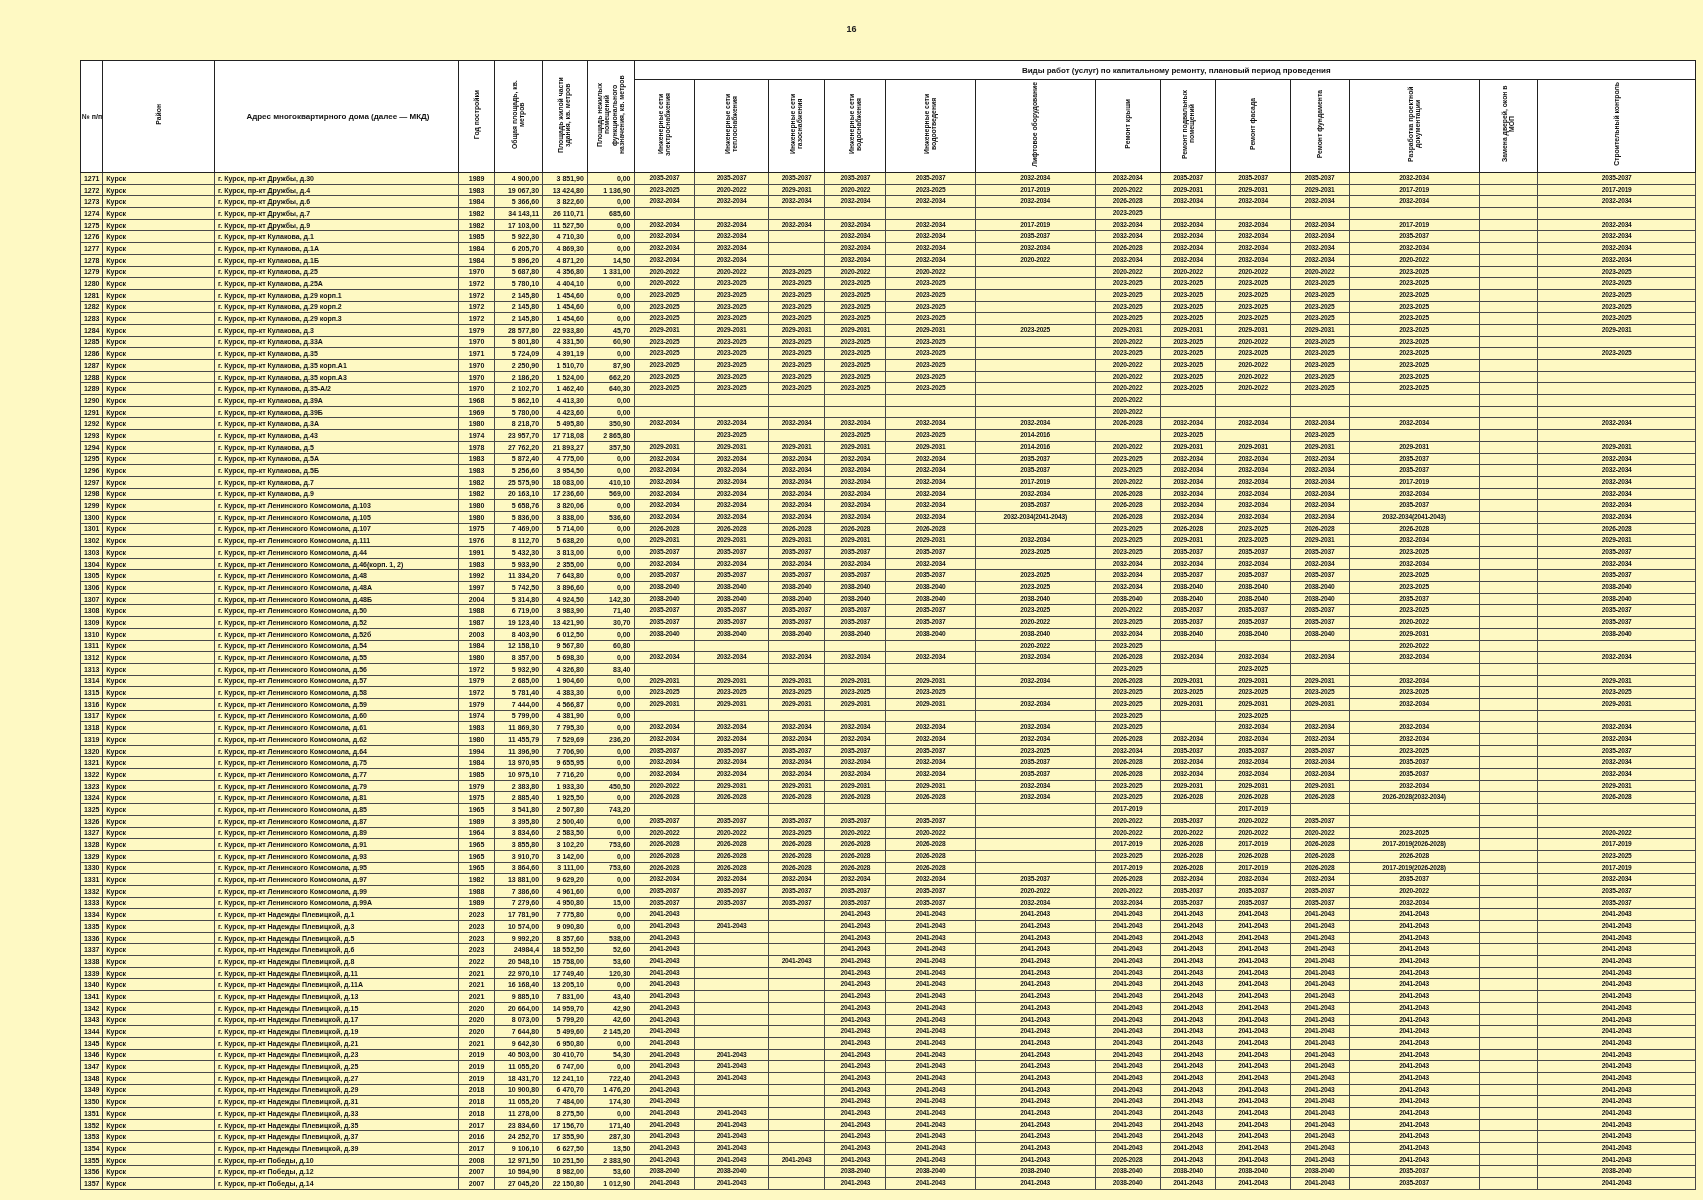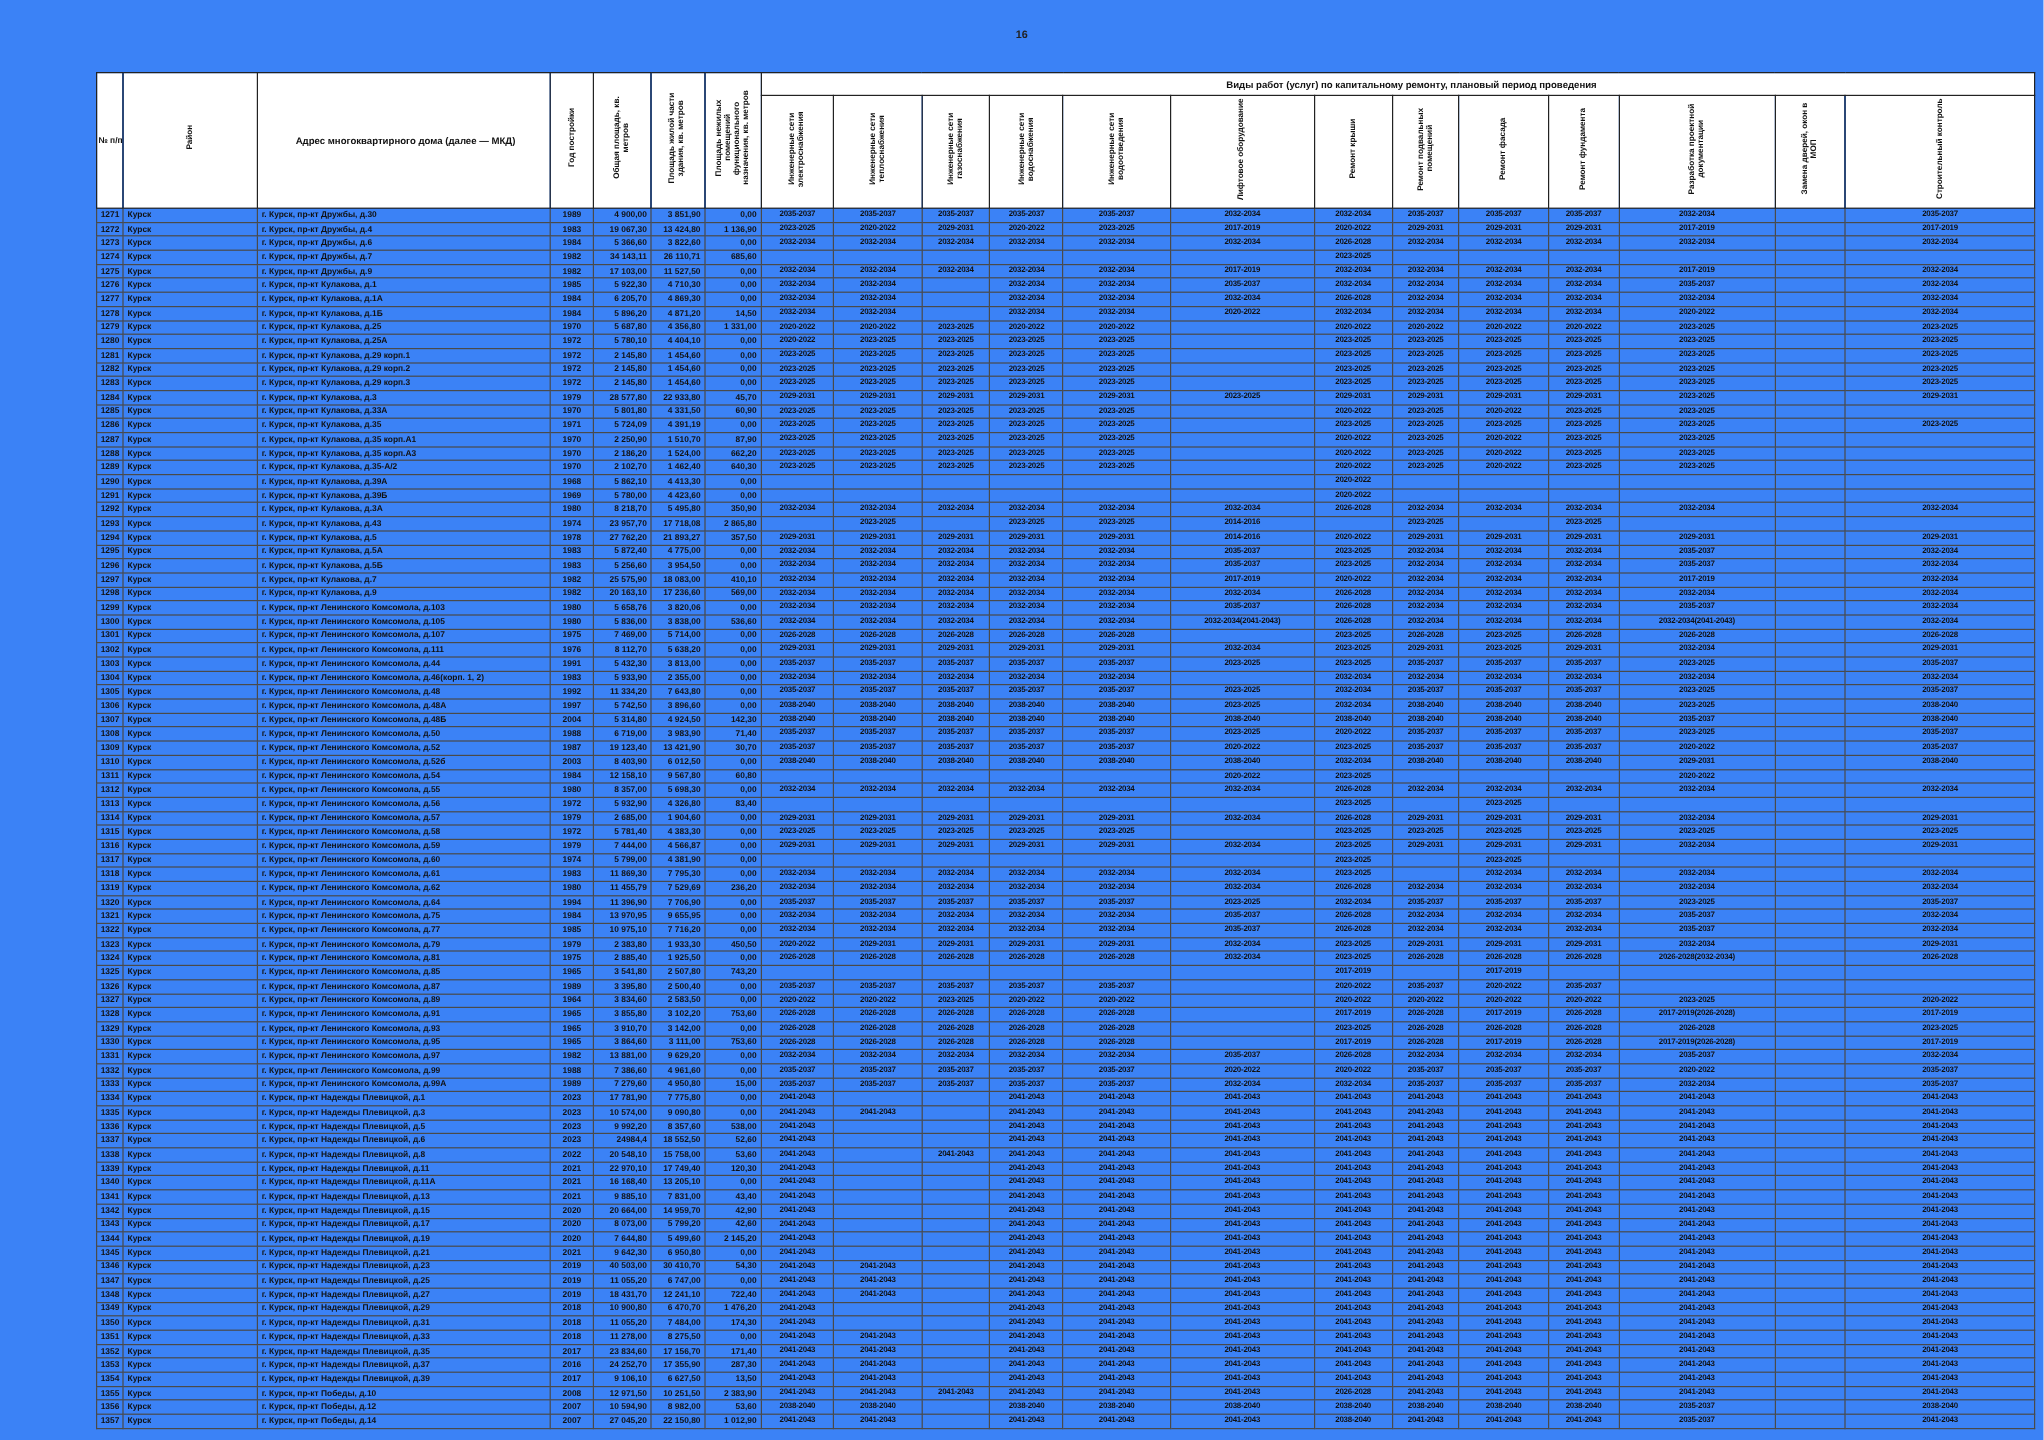--- a/index.html
+++ b/index.html
@@ -1,16 +1,16 @@
 <!DOCTYPE html>
 <html><head>
 <meta charset="utf-8">
 <style>
   html,body{margin:0;padding:0;background:#fff;}
-  .sheet{position:relative;width:1703px;height:1200px;background:#3b82f6;overflow:hidden;
+  .sheet{position:relative;width:1703px;height:1200px;background:#fef9c3;overflow:hidden;
          font-family:"Liberation Sans",sans-serif;color:#111;}
   .pagenum{position:absolute;top:24px;left:0;width:1703px;text-align:center;
            font-size:9px;font-weight:700;color:#222;}
   .tblwrap{position:absolute;left:80px;top:60px;width:1616px;}
   table{border-collapse:collapse;table-layout:fixed;width:1616px;}
   th,td{border:1px solid #3a3a3a;overflow:hidden;white-space:nowrap;}
   thead th{border-color:#222;background:#fff;vertical-align:middle;}
   .span-h{font-size:8px;font-weight:700;text-align:center;height:16px;padding-left:24px;}
   .vh{height:88px;padding:1px;}
   .vh span{display:inline-block;writing-mode:vertical-rl;transform:rotate(180deg);

